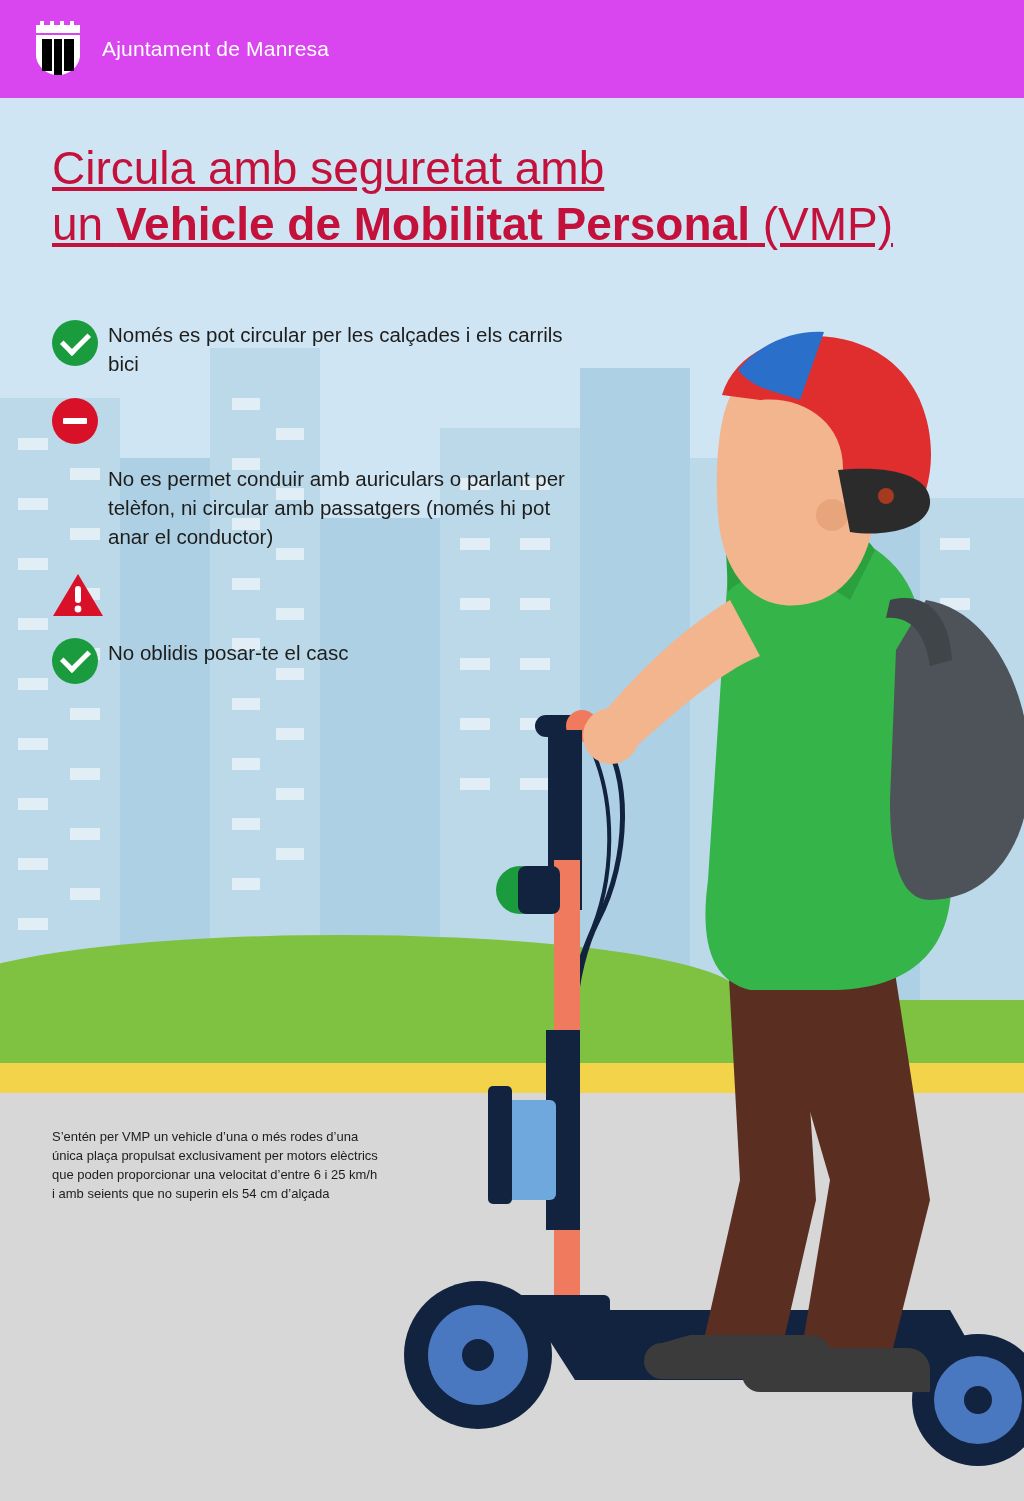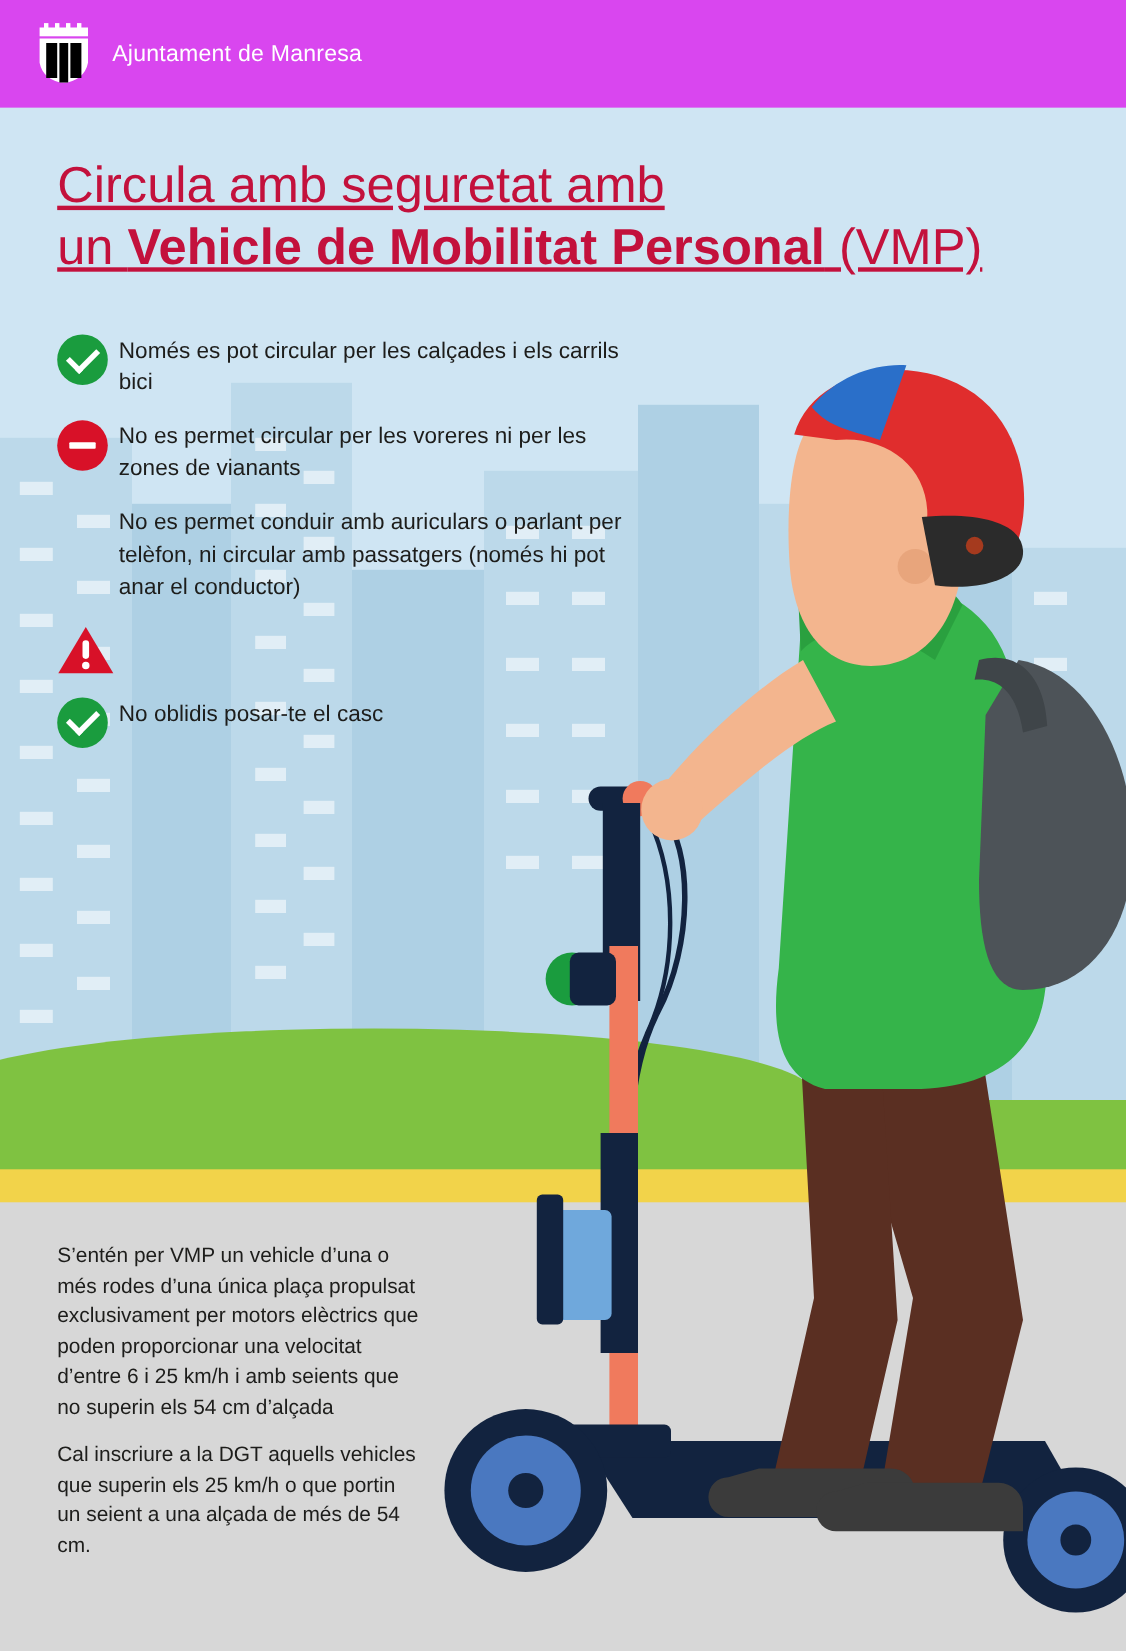--- a/index.html
+++ b/index.html
@@ -47,21 +47,21 @@
     position:absolute;left:0;top:1050px;width:1024px;height:45px;
     background:#f2d34a;
   }
   
   .title{
     position:absolute;left:52px;top:140px;width:930px;
     color:#c3113c;font-size:46px;line-height:1.22;font-weight:400;text-decoration:underline;
   }
   .title .bold{font-weight:700;}
   
-  .list{position:absolute;left:52px;top:302px;width:520px;}
+  .list{position:absolute;left:52px;top:318px;width:520px;}
   .item{display:flex;margin-bottom:18px;}
   .badge{width:56px;flex:none;padding-top:2px;}
   .circle{
     width:46px;height:46px;border-radius:50%;display:flex;
     align-items:center;justify-content:center;
   }
   .circle.green{background:#1a9c3e;}
   .circle.red{background:#d81128;}
   .tick{
     display:block;width:22px;height:12px;border-left:5px solid #fff;
@@ -74,21 +74,21 @@
     font-size:20.5px;line-height:1.42;color:#1d1d1b;padding-top:2px;
   }
   .item.noicon .badge{height:1px;}
   
   .footer{
     position:absolute;left:52px;top:1128px;width:330px;color:#1d1d1b;
   }
   .footer h3{
     margin:0 0 10px 0;font-size:17px;font-weight:700;color:#1d1d1b;
   }
-  .footer p{margin:0 0 16px 0;font-size:19px;line-height:1.45;}
+  .footer p{margin:0 0 16px 0;font-size:13px;line-height:1.45;}
   
   .illo{position:absolute;left:330px;top:300px;width:700px;height:1200px;}
 </style>
 </head>
 <body>
 
 <div class="header">
   <div class="crest">
     <svg width="56" height="56" viewBox="0 0 56 56">
       <rect x="6" y="4" width="44" height="8" fill="#fff"></rect>
@@ -248,21 +248,20 @@
     </div>
     <div class="txt">Només es pot circular per les calçades i els carrils bici</div>
   </div>
 
   <div class="item">
     <div class="badge">
       <div class="circle red">
           <i class="bar"></i>
         </div>
     </div>
-    <div class="txt">No es permet circular per les voreres ni per les zones de vianants</div>
   </div>
 
   <div class="item noicon">
     <div class="badge"></div>
     <div class="txt">No es permet conduir amb auriculars o parlant per telèfon, ni circular amb passatgers (només hi pot anar el conductor)</div>
   </div>
 
   <div class="item">
     <div class="badge">
       <div class="warn">
@@ -282,14 +281,13 @@
           <i class="tick"></i>
         </div>
     </div>
     <div class="txt">No oblidis posar-te el casc</div>
   </div>
 
 </div>
 
 <div class="footer">
   <p>S’entén per VMP un vehicle d’una o més rodes d’una única plaça propulsat exclusivament per motors elèctrics que poden proporcionar una velocitat d’entre 6 i 25 km/h i amb seients que no superin els 54 cm d’alçada</p>
-  <p>Cal inscriure a la DGT aquells vehicles que superin els 25 km/h o que portin un seient a una alçada de més de 54 cm.</p>
 </div>
 
 </body></html>

